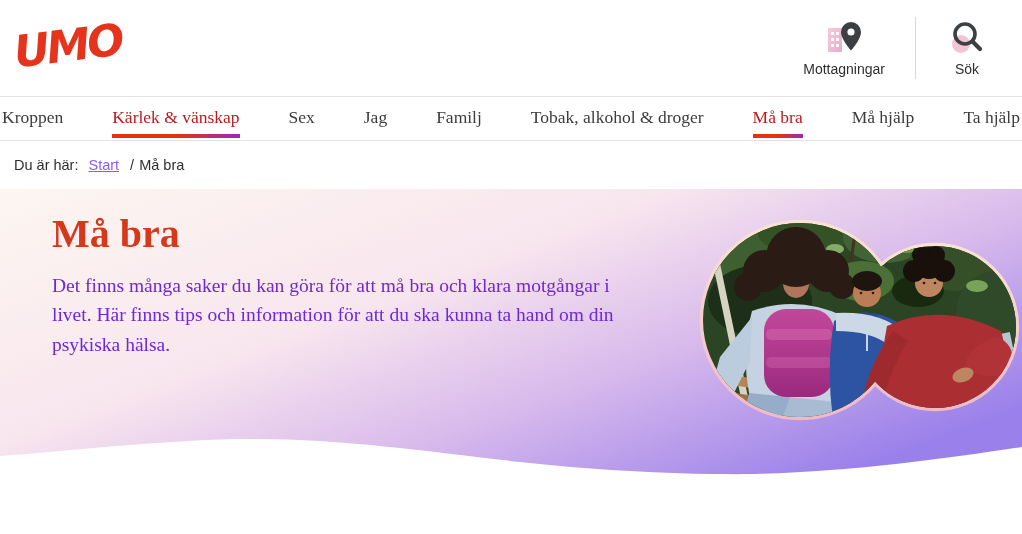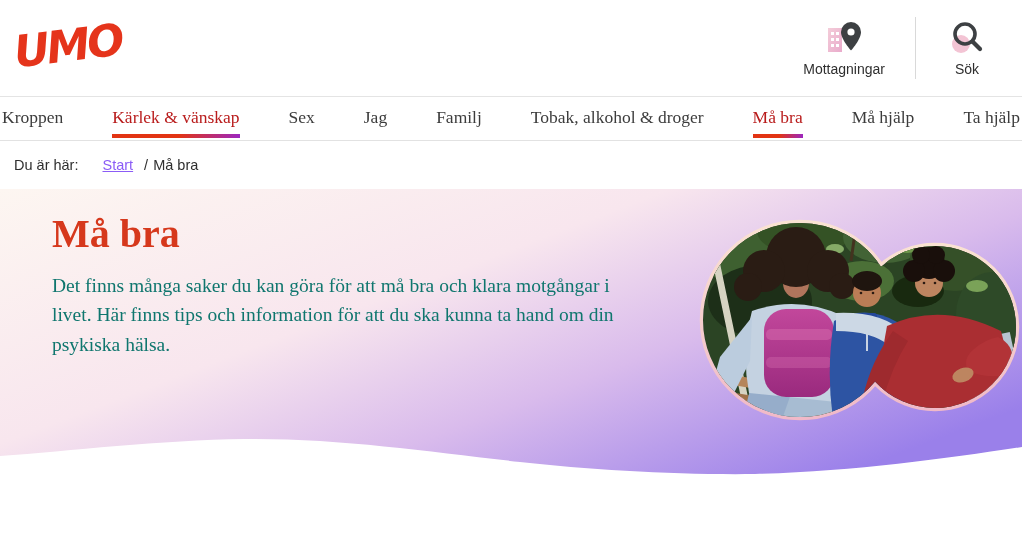--- a/index.html
+++ b/index.html
@@ -23,31 +23,31 @@
     justify-content:space-between; padding:0 2px; background:#fff; }
   .nav a { position:relative; text-decoration:none; color:#3c3c3c; white-space:nowrap;
     font-family:"Liberation Serif", serif; font-size:17.5px; padding:4px 0 12px 0; }
   .nav a.active { color:#b91c1c; }
   .nav a.active::after { content:""; position:absolute; left:0; right:0; bottom:2px; height:4px;
     background:linear-gradient(90deg,#e23413 0%, #e23413 52%, #9c27c0 100%); }
 
   
   .breadcrumb { height:48px; display:flex; align-items:center; padding:0 14px;
     font-size:14.5px; color:#2f2f2f; background:#fff; }
-  .breadcrumb .prefix { margin-right:24px; }
+  .breadcrumb .prefix { margin-right:10px; }
   .breadcrumb a { color:#8b5cf6; text-decoration:underline; margin-right:11px; }
   .breadcrumb .sep { margin-right:5px; }
 
   
   .hero { position:relative; width:1022px; height:291px; }
   .hero svg.bg { position:absolute; inset:0; display:block; }
   .hero-text { position:absolute; left:52px; top:22px; width:575px; }
   .hero-text h1 { font-family:"Liberation Serif", serif; font-weight:700; color:#d6381c;
     font-size:40px; line-height:1.15; margin-bottom:14px; }
-  .hero-text p { font-family:"Liberation Serif", serif; color:#0f766e; font-size:19.5px;
+  .hero-text p { font-family:"Liberation Serif", serif; color:#6d28d9; font-size:19.5px;
     line-height:1.5; }
 </style>
 </head>
 <body>
 
 <header class="header">
   <a class="logo" href="#">UMO</a>
 
   <div class="header-actions">
     <a class="header-action" href="#">

